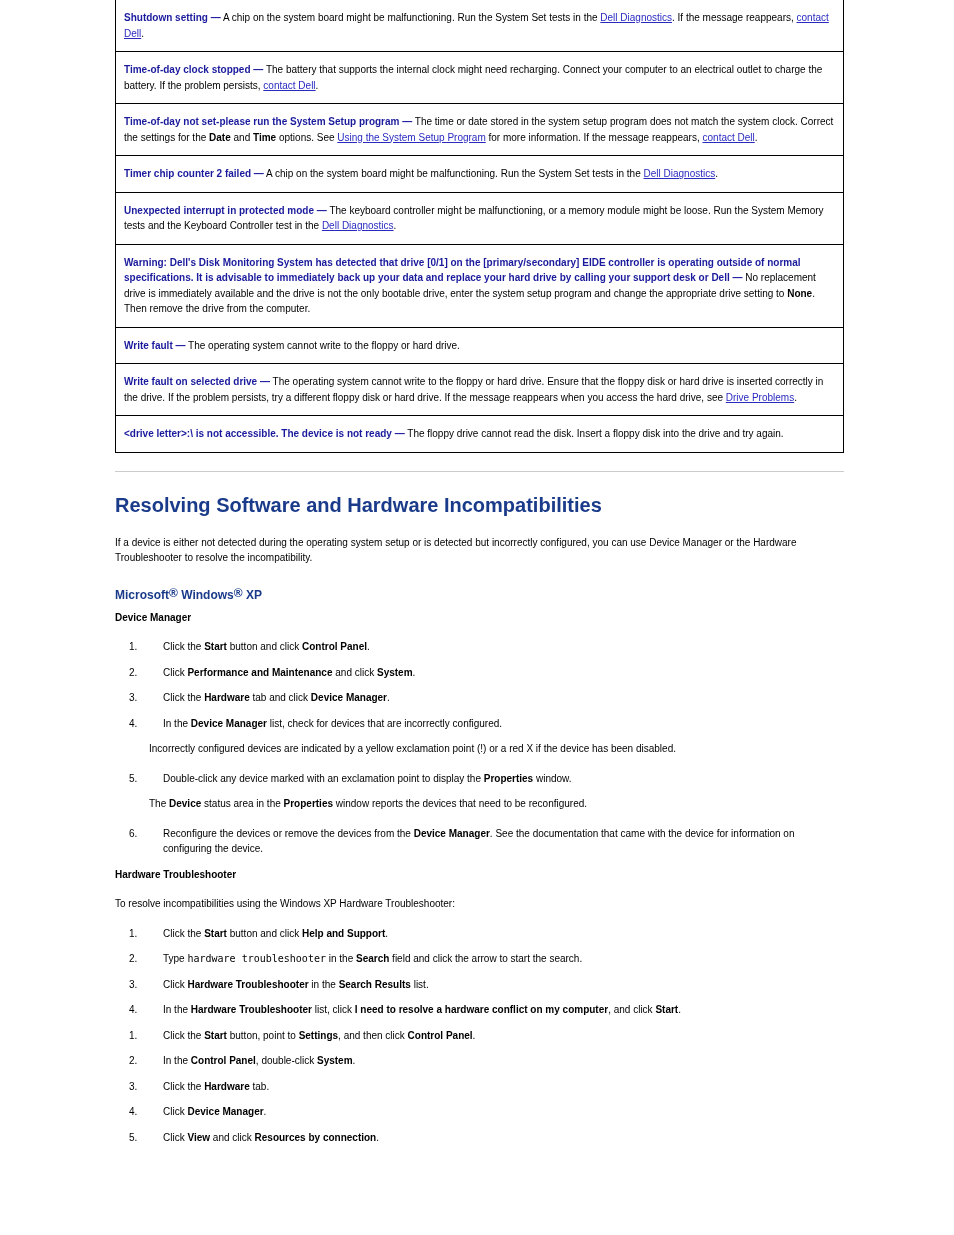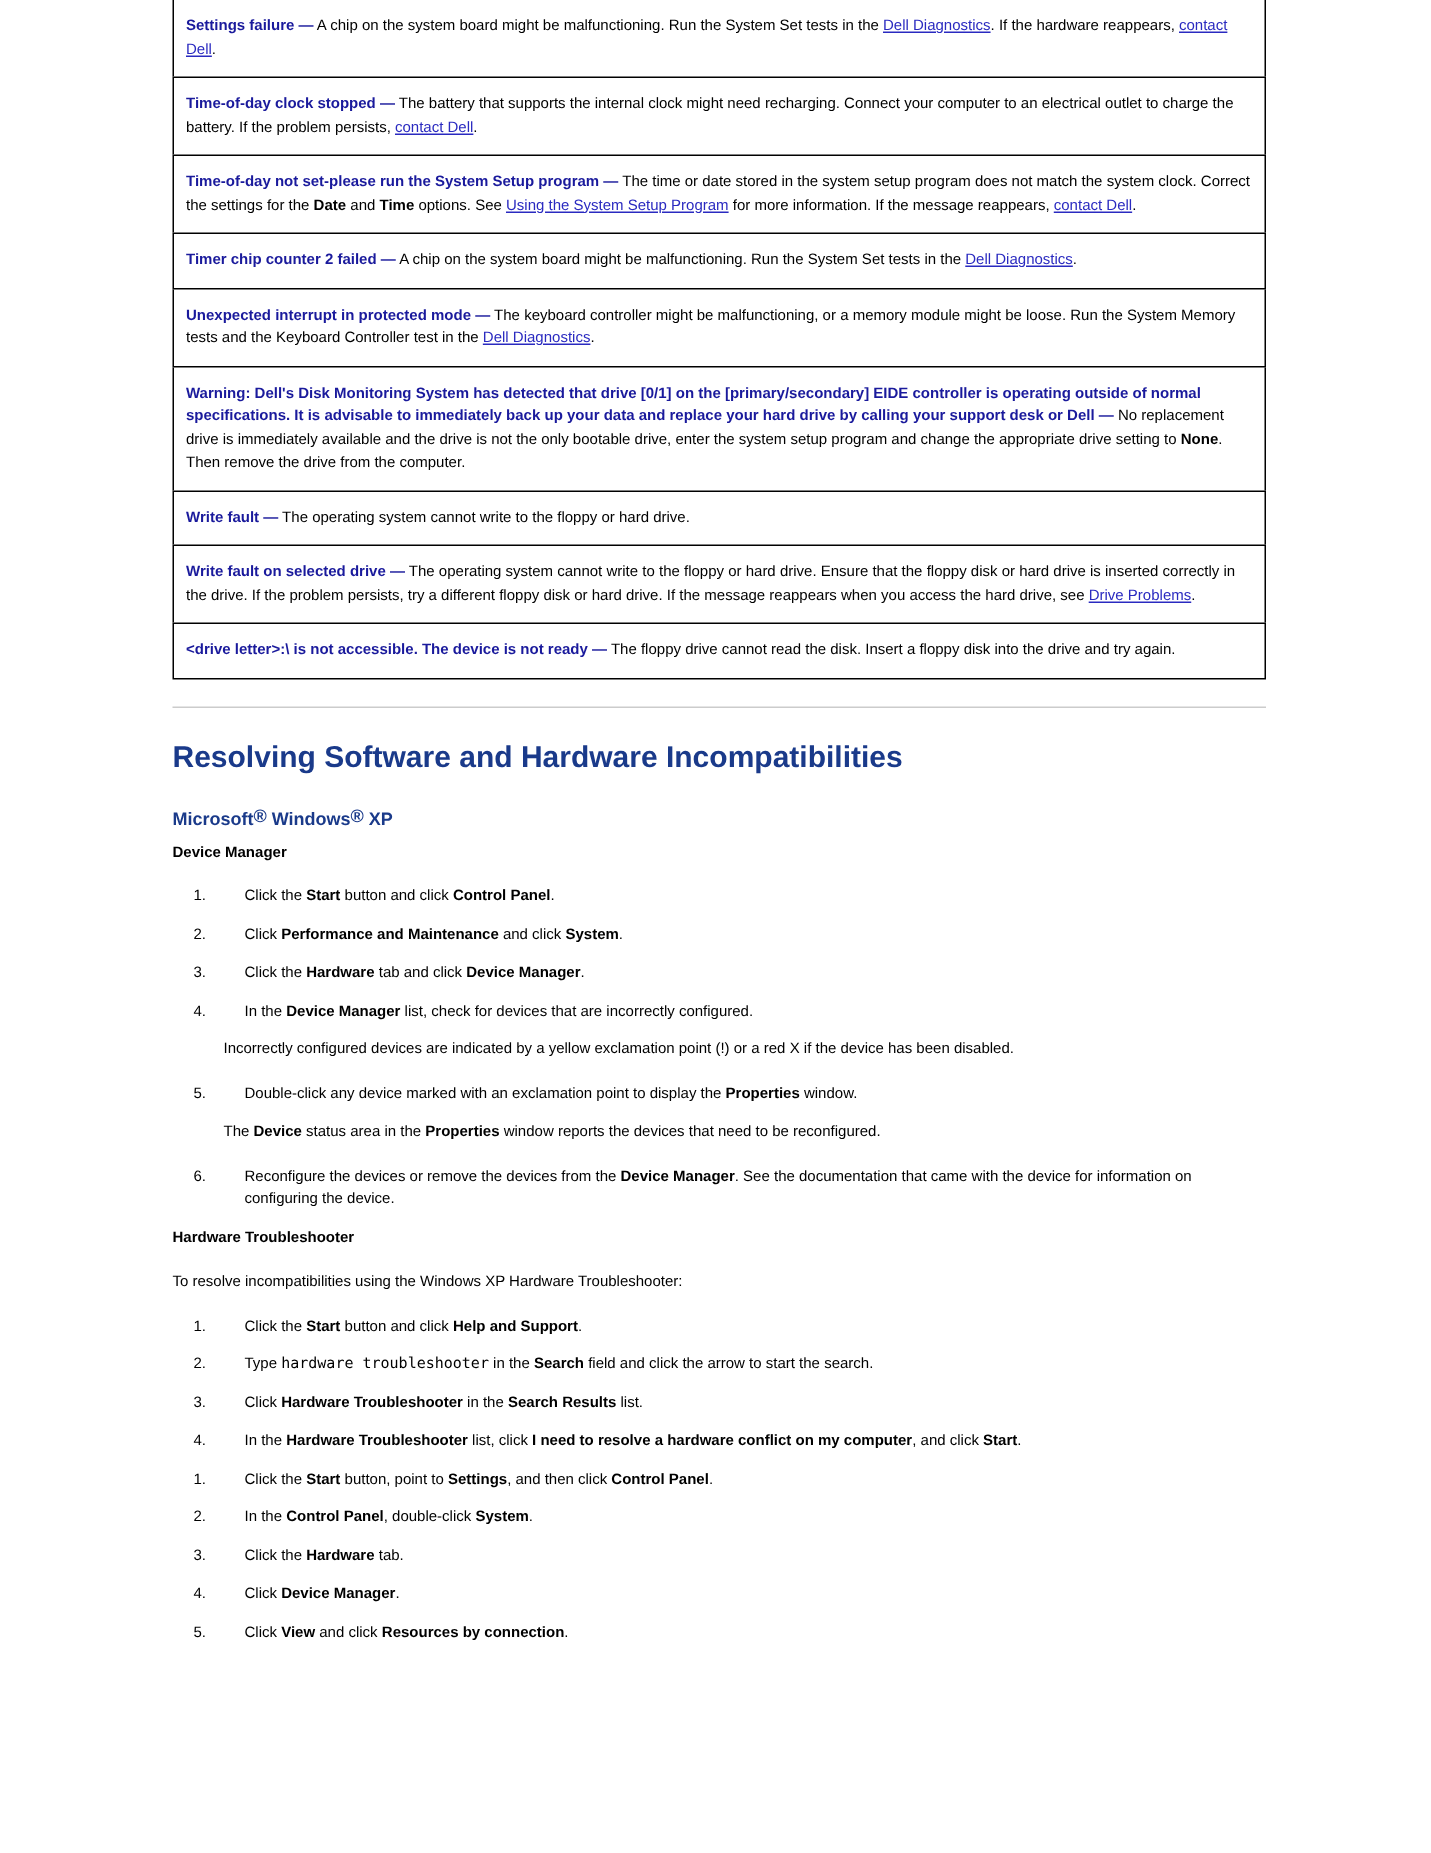--- a/index.html
+++ b/index.html
@@ -93,21 +93,21 @@
 </head>
 <body>
 
 <div class="page">
   <div class="content">
 
     <table class="trouble">
       <tbody>
           <tr>
             <td class="first">
-        <span class="bold-blue">Settings failure —</span><span> A chip on the system board might be malfunctioning. Run the System Set tests in the </span><span class="link">Dell Diagnostics</span><span>. If the hardware reappears, </span><span class="link">contact Dell</span><span>.</span>
+        <span class="bold-blue">Shutdown setting —</span><span> A chip on the system board might be malfunctioning. Run the System Set tests in the </span><span class="link">Dell Diagnostics</span><span>. If the message reappears, </span><span class="link">contact Dell</span><span>.</span>
       </td>
           </tr>
       <tr>
             <td>
         <span class="bold-blue">Time-of-</span><span class="bold-blue">day clock stopped —</span><span> The battery that supports the internal clock might need recharging. Connect your computer to an electrical outlet to charge the battery. If the problem persists, </span><span class="link">contact Dell</span><span>.</span>
       </td>
           </tr>
       <tr>
             <td>
         <span class="bold-blue">Time-of-day not set-</span><span class="bold-blue">please run the System Setup program —</span><span> The time or date stored in the system setup program does not match the system clock. Correct the settings for the </span><b>Date</b><span> and </span><b>Time</b><span> options. See </span><span class="link">Using the System Setup Program</span><span> for more information. If the message reappears, </span><span class="link">contact Dell</span><span>.</span>
@@ -143,20 +143,21 @@
         <span class="bold-blue">&lt;drive letter</span><span class="bold-blue">&gt;:\ is not accessible. The device is not ready —</span><span> The floppy drive cannot read the disk. Insert a floppy disk into the drive and try again.</span>
       </td>
           </tr>
     </tbody>
       </table>
 
     <hr class="sep">
 
     <h2 class="h2">Resolving Software and Hardware Incompatibilities</h2>
 
+    <p class="body">If a device is either not detected during the operating system setup or is detected but incorrectly configured, you can use Device Manager or the Hardware Troubleshooter to resolve the incompatibility.</p>
 
     <h3 class="h3">
       <span>Microsoft</span><span class="reg">®</span><span> Windows</span><span class="reg">®</span><span> XP</span>
     </h3>
 
     <p class="body"><b>Device Manager</b></p>
 
 
     <table class="steps">
       <tbody>

